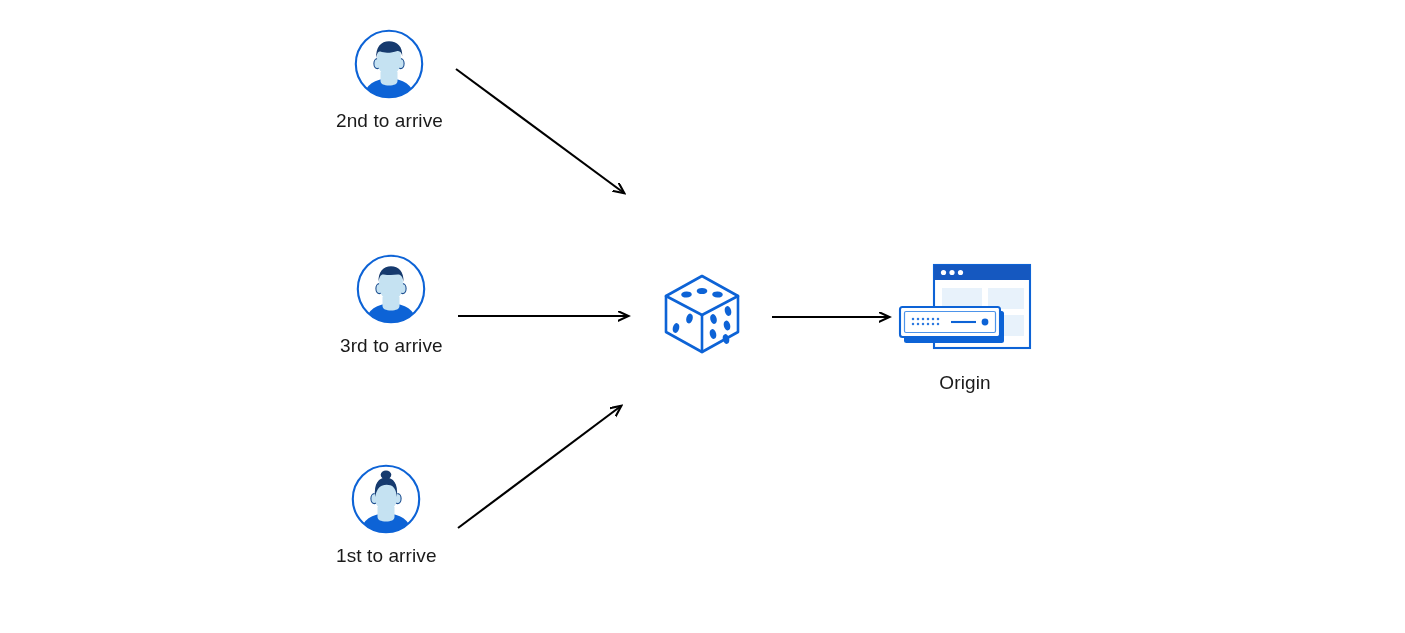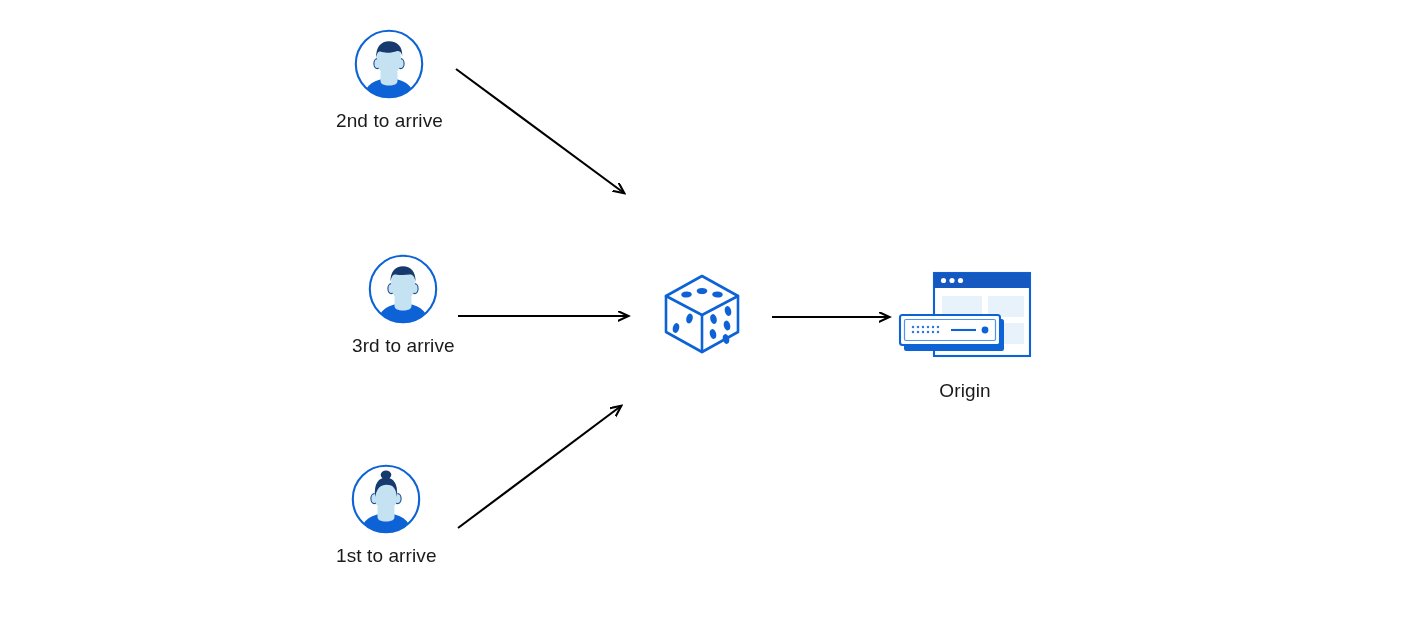--- a/index.html
+++ b/index.html
@@ -80,21 +80,21 @@
           <ellipse cx="24.3" cy="35.6" rx="3.4" ry="5" fill="#c5e2f2" stroke="#1d4f91" stroke-width="1.1"></ellipse>
           <ellipse cx="47.7" cy="35.6" rx="3.4" ry="5" fill="#c5e2f2" stroke="#1d4f91" stroke-width="1.1"></ellipse>
           <path d="M24 31 C24 19.5 29 14.3 36 14.3 C43 14.3 48 19.5 48 31 C48 40.5 43.5 47.5 36 47.5 C28.5 47.5 24 40.5 24 31 Z" fill="#c5e2f2"></path>
           <path d="M23.3 30.5 C22.4 19 28.2 13.2 36 13.2 C44.3 13.2 49.8 18.6 49.2 28.5 C48.9 24.4 46.5 22 43.5 23.2 C40 24.6 32 25.6 27.4 23.6 C25.2 22.7 23.8 25.6 23.3 30.5 Z" fill="#163a6e"></path>
         </g>
       </svg>
     </div>
     <div class="node-label">2nd to arrive</div>
   </div>
 
-  <div class="node" style="left:352px; top:253px;">
+  <div class="node" style="left:340px; top:253px;">
     <div class="avatar-wrap">
       <svg width="72" height="72" viewBox="0 0 72 72">
         <defs>
           <clipPath id="clipB">
               <circle cx="36" cy="36" r="33.2"></circle>
             </clipPath>
         </defs>
         <circle cx="36" cy="36" r="33.2" fill="#ffffff" stroke="#0d63d6" stroke-width="2.1"></circle>
         <g clip-path="url(#clipB)">
           <path d="M9.5 72 C11 57.5 21.5 50.5 36 50.5 C50.5 50.5 61 57.5 62.5 72 Z" fill="#0d63d6"></path>
@@ -152,21 +152,21 @@
           <ellipse cx="70" cy="41" rx="3.2" ry="5" transform="rotate(-14 70 41)"></ellipse>
           <ellipse cx="55.5" cy="49" rx="3.2" ry="5" transform="rotate(-14 55.5 49)"></ellipse>
           <ellipse cx="69" cy="55.5" rx="3.2" ry="5" transform="rotate(-14 69 55.5)"></ellipse>
           <ellipse cx="55" cy="64" rx="3.2" ry="5" transform="rotate(-14 55 64)"></ellipse>
           <ellipse cx="68" cy="69" rx="3.2" ry="5" transform="rotate(-14 68 69)"></ellipse>
         </g>
       </svg>
     </div>
   </div>
 
-  <div class="node origin-node" style="left:896px; top:266px;">
+  <div class="node origin-node" style="left:896px; top:258px;">
     <div class="origin-wrap">
       <svg width="138" height="100" viewBox="0 0 138 100">
 
         <g>
           <rect x="38" y="7" width="96" height="83" fill="#ffffff" stroke="#0d63d6" stroke-width="2.1"></rect>
           <rect x="38" y="7" width="96" height="15" fill="#1558c0"></rect>
           <circle cx="47.5" cy="14.5" r="2.6" fill="#ffffff"></circle>
           <circle cx="56" cy="14.5" r="2.6" fill="#ffffff"></circle>
           <circle cx="64.5" cy="14.5" r="2.6" fill="#ffffff"></circle>
           <rect x="46" y="30" width="40" height="21" fill="#e8f2fb"></rect>

